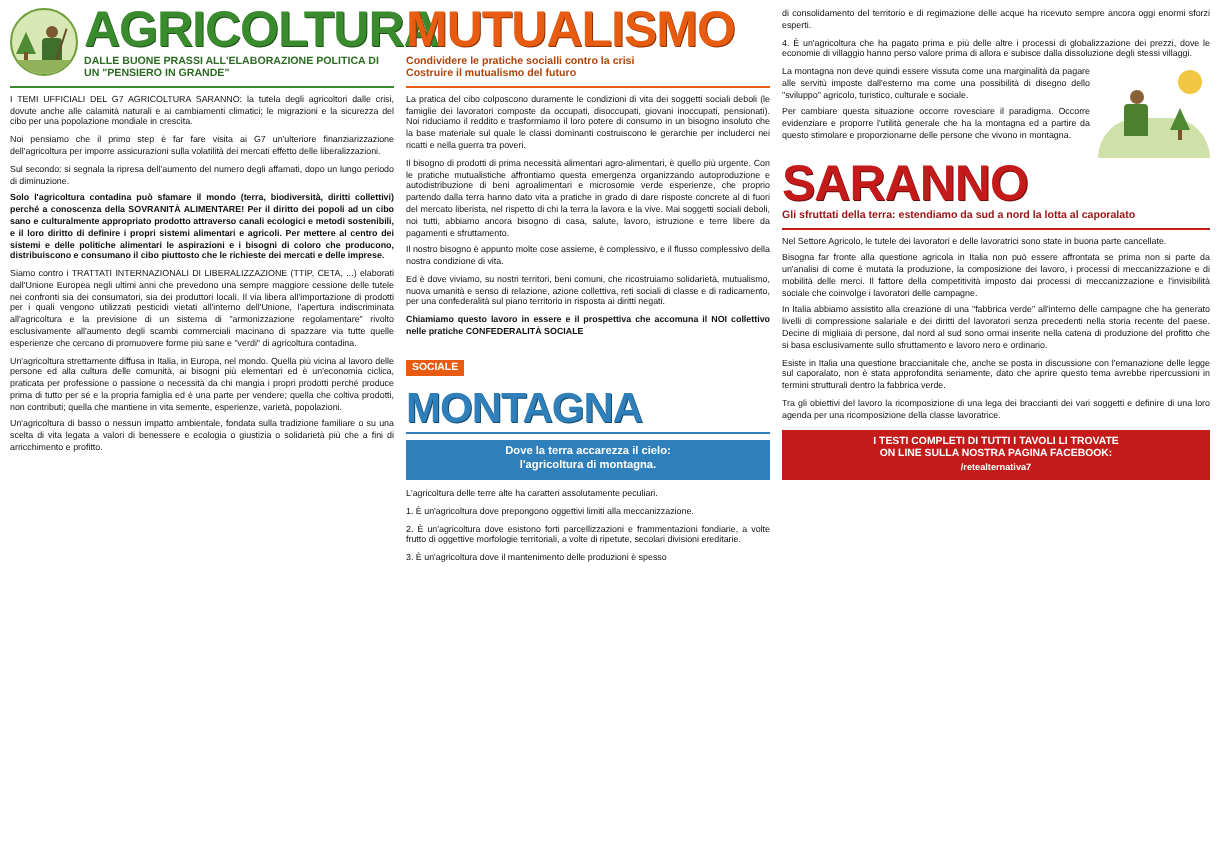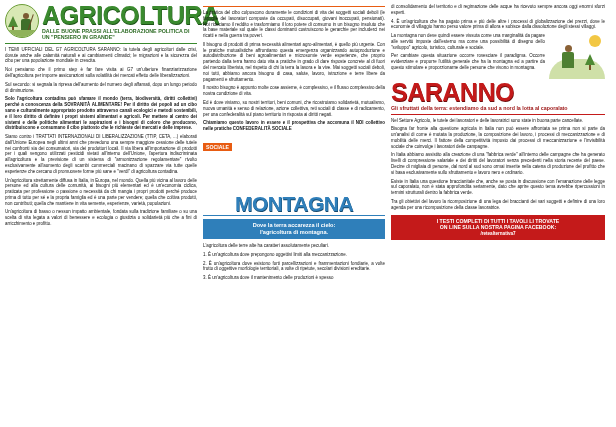--- a/index.html
+++ b/index.html
@@ -188,32 +188,37 @@
     <p>Sul secondo: si segnala la ripresa dell'aumento del numero degli affamati, dopo un lungo periodo di diminuzione.</p>
     <p class="b">Solo l'agricoltura contadina può sfamare il mondo (terra, biodiversità, diritti collettivi) perché a conoscenza della SOVRANITÀ ALIMENTARE! Per il diritto dei popoli ad un cibo sano e culturalmente appropriato prodotto attraverso canali ecologici e metodi sostenibili, e il loro diritto di definire i propri sistemi alimentari e agricoli. Per mettere al centro dei sistemi e delle politiche alimentari le aspirazioni e i bisogni di coloro che producono, distribuiscono e consumano il cibo piuttosto che le richieste dei mercati e delle imprese.</p>
     <p>Siamo contro i TRATTATI INTERNAZIONALI DI LIBERALIZZAZIONE (TTIP, CETA, ...) elaborati dall'Unione Europea negli ultimi anni che prevedono una sempre maggiore cessione delle tutele nei confronti sia dei consumatori, sia dei produttori locali. Il via libera all'importazione di prodotti per i quali vengono utilizzati pesticidi vietati all'interno dell'Unione, l'apertura indiscriminata all'agricoltura e la previsione di un sistema di "armonizzazione regolamentare" rivolto esclusivamente all'aumento degli scambi commerciali macinano di spazzare via tutte quelle esperienze che cercano di promuovere forme più sane e "verdi" di agricoltura contadina.</p>
     <p>Un'agricoltura strettamente diffusa in Italia, in Europa, nel mondo. Quella più vicina al lavoro delle persone ed alla cultura delle comunità, ai bisogni più elementari ed è un'economia ciclica, praticata per professione o passione o necessità da chi mangia i propri prodotti perché produce prima di tutto per sé e la propria famiglia ed è una parte per vendere; quella che coltiva prodotti, non contributi; quella che mantiene in vita semente, esperienze, varietà, popolazioni.</p>
     <p>Un'agricoltura di basso o nessun impatto ambientale, fondata sulla tradizione familiare o su una scelta di vita legata a valori di benessere e ecologia o giustizia o solidarietà più che a fini di arricchimento e profitto.</p>
 
   </div>
 
   <div class="col col2">
 
+    <div>
+      <div class="bighead head-mutualismo">MUTUALISMO</div>
+      <div class="subhead sub-orange" style="white-space:pre-line;">Condividere le pratiche socialli contro la crisi
+Costruire il mutualismo del futuro</div>
+    </div>
     <div class="rule-orange"></div>
 
     <p>La pratica del cibo colposcono duramente le condizioni di vita dei soggetti sociali deboli (le famiglie dei lavoratori composte da occupati, disoccupati, giovani inoccupati, pensionati). Noi riduciamo il reddito e trasformiamo il loro potere di consumo in un bisogno insoluto che la base materiale sul quale le classi dominanti costruiscono le gerarchie per includerci nei ricatti e nella guerra tra poveri.</p>
     <p>Il bisogno di prodotti di prima necessità alimentari agro-alimentari, è quello più urgente. Con le pratiche mutualistiche affrontiamo questa emergenza organizzando autoproduzione e autodistribuzione di beni agroalimentari e microsomie verde esperienze, che proprio partendo dalla terra hanno dato vita a pratiche in grado di dare risposte concrete al di fuori del mercato liberista, nel rispetto di chi la terra la lavora e la vive. Mai soggetti sociali deboli, noi tutti, abbiamo ancora bisogno di casa, salute, lavoro, istruzione e terre libere da pagamenti e sfruttamento.</p>
     <p>Il nostro bisogno è appunto molte cose assieme, è complessivo, e il flusso complessivo della nostra condizione di vita.</p>
     <p>Ed è dove viviamo, su nostri territori, beni comuni, che ricostruiamo solidarietà, mutualismo, nuova umanità e senso di relazione, azione collettiva, reti sociali di classe e di radicamento, per una confederalità sul piano territorio in risposta ai diritti negati.</p>
     <p class="confed">Chiamiamo questo lavoro in essere e il prospettiva che accomuna il NOI collettivo nelle pratiche CONFEDERALITÀ SOCIALE</p>
     <div class="sociale-box">SOCIALE</div>
 
     <div style="height:5px;"></div>
 
-    <div class="bighead head-montagna" style="text-align:center;margin-top:36px;">MONTAGNA</div>
+    <div class="bighead head-montagna" style="text-align:left;">MONTAGNA</div>
     <div class="rule-blue"></div>
     <div class="banner-blue" style="white-space:pre-line;">Dove la terra accarezza il cielo:
 l'agricoltura di montagna.</div>
 
     <p>L'agricoltura delle terre alte ha caratteri assolutamente peculiari.</p>
     <p>1. È un'agricoltura dove prepongono oggettivi limiti alla meccanizzazione.</p>
     <p>2. È un'agricoltura dove esistono forti parcellizzazioni e frammentazioni fondiarie, a volte frutto di oggettive morfologie territoriali, a volte di ripetute, secolari divisioni ereditarie.</p>
     <p>3. È un'agricoltura dove il mantenimento delle produzioni è spesso</p>
 
   </div>

